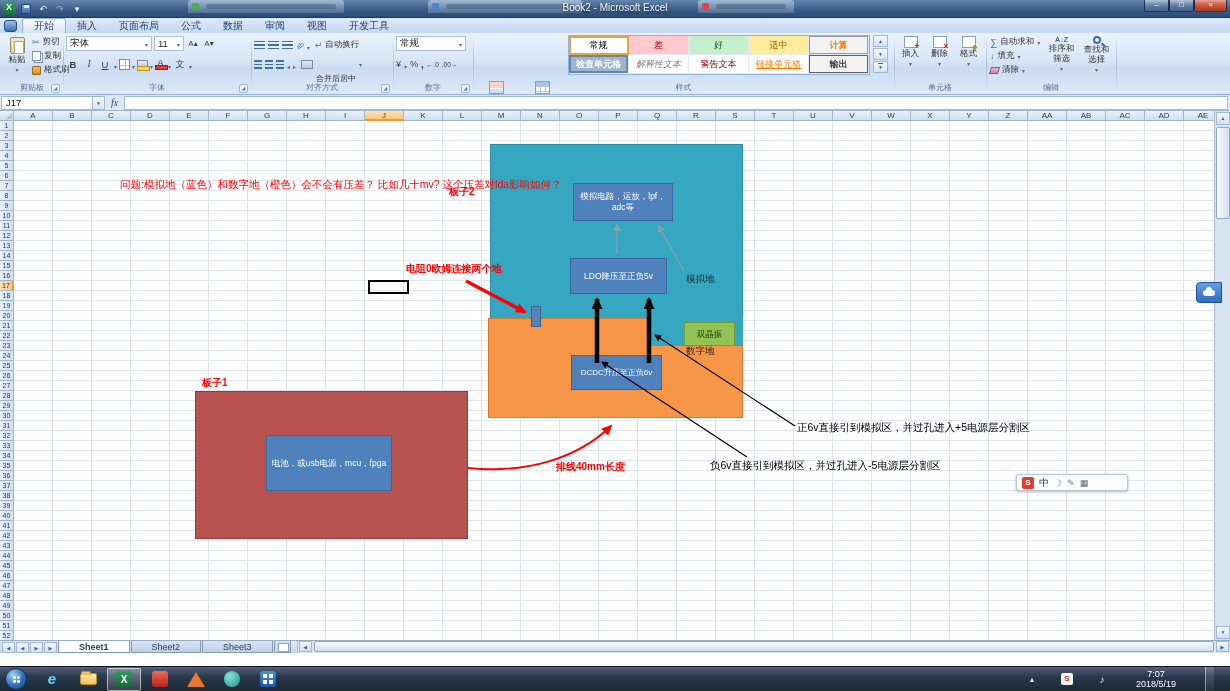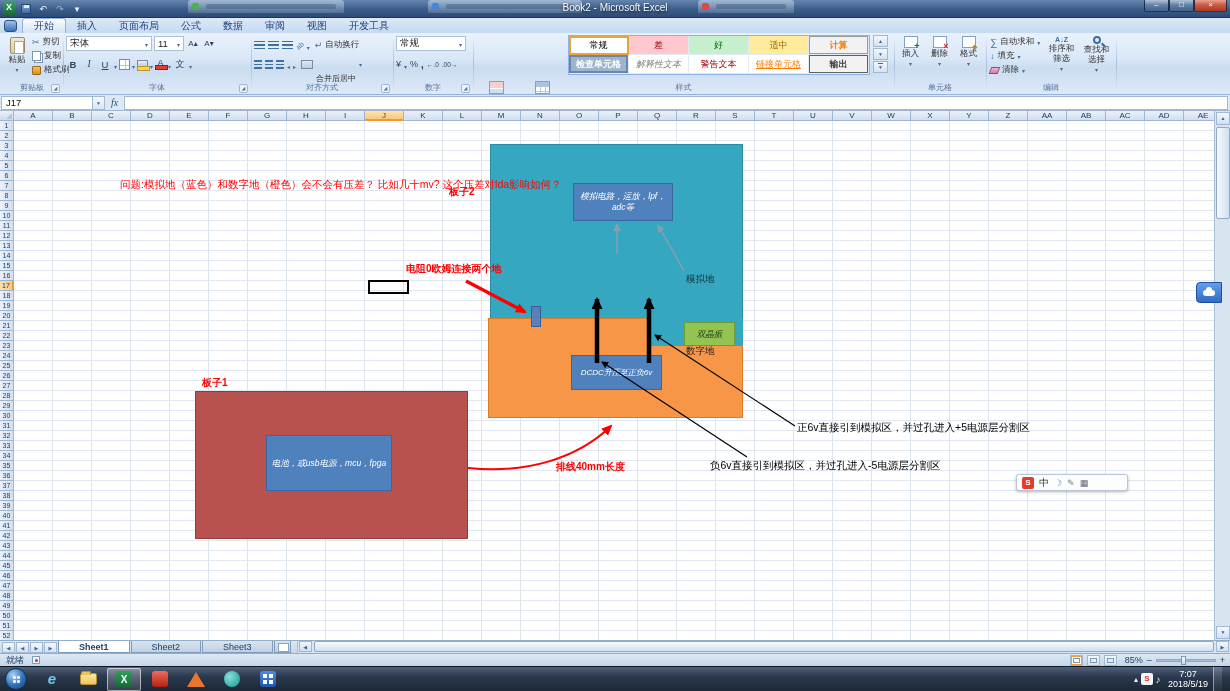--- a/index.html
+++ b/index.html
@@ -181,21 +181,21 @@
     font-size:5px;color:#44628a;text-align:center;line-height:11px;}
   .vsa.up{top:1px;} .vsa.up::before{content:"▲";}
   .vsa.dn{bottom:1px;} .vsa.dn::before{content:"▼";}
   .vthumb{position:absolute;left:1px;top:16px;width:14px;height:92px;border:1px solid #8fa9c8;border-radius:2px;
     background:linear-gradient(to right,#f7fafd,#cfdff0);}
 
   
   .canvas{position:absolute;left:0;top:121px;width:1230px;height:519px;z-index:5;}
   .shape{position:absolute;}
   .modbox{position:absolute;background:#4f81bd;border:1px solid #38689f;color:#fff;font-size:8.5px;line-height:11px;
-    display:flex;align-items:center;justify-content:center;text-align:center;padding:11px 3px;font-style:italic;}
+    display:flex;align-items:center;justify-content:center;text-align:center;padding:11px 3px;}
   .dlabel{position:absolute;font-size:10px;white-space:nowrap;}
   .red{color:#ff0000;} .bold{font-weight:bold;}
   .overlay{position:absolute;left:0;top:0;pointer-events:none;}
 
   
   .sheetbar{position:absolute;left:0;top:640px;width:100%;height:13px;background:linear-gradient(#dfe9f4,#c8d6e8);
     border-top:1px solid #93aecb;display:flex;align-items:center;padding-left:2px;}
   .snav{width:13px;height:11px;border:1px solid #9fb8d4;background:linear-gradient(#f4f8fc,#d4e2f0);font-size:5px;
     color:#44628a;text-align:center;line-height:10px;margin-right:1px;}
   .snav.l::before{content:"◀";} .snav.r::before{content:"▶";}
@@ -239,21 +239,21 @@
   .ti-ie::before{content:"e";color:#6fcdf5;font-size:15px;font-weight:bold;font-style:italic;}
   .ti-folder{width:17px;height:12px;background:linear-gradient(#ffe9a0,#edc25e);border:1px solid #b98f2f;border-radius:2px;position:relative;}
   .ti-folder::before{content:"";position:absolute;left:0;top:-3px;width:8px;height:3px;background:#edc25e;border:1px solid #b98f2f;border-bottom:none;border-radius:2px 2px 0 0;}
   .ti-excel{width:16px;height:16px;border-radius:3px;background:linear-gradient(#2e9e5b,#176a38);color:#fff;display:flex;align-items:center;justify-content:center;}
   .ti-excel::before{content:"X";font-size:10px;font-weight:bold;}
   .ti-red{width:16px;height:16px;border-radius:3px;background:linear-gradient(#f06a5a,#b32215);}
   .ti-matlab{width:0;height:0;border-left:9px solid transparent;border-right:9px solid transparent;border-bottom:15px solid #e8762c;}
   .ti-teal{width:16px;height:16px;border-radius:50%;background:radial-gradient(circle at 35% 35%,#86e2da,#17948c);}
   .ti-blue{width:16px;height:16px;border-radius:3px;background:linear-gradient(#4b8fe0,#1e57b0);position:relative;}
   .ti-blue::before{content:"";position:absolute;left:3px;top:3px;width:4px;height:4px;background:#fff;box-shadow:6px 0 #fff,0 6px #fff,6px 6px #fff;}
-  .tray{margin-left:auto;display:flex;align-items:center;gap:0;padding-right:8px;color:#e8f1fa;}
+  .tray{margin-left:auto;display:flex;align-items:center;gap:24px;padding-right:16px;color:#e8f1fa;}
   .trico{font-size:8px;display:flex;align-items:center;justify-content:center;min-width:10px;height:12px;}
   .tr-arrow::before{content:"▴";}
   .tr-ime{width:12px;height:12px;background:#f4f7fa;border-radius:2px;color:#d03a2b;font-size:8px;font-weight:bold;line-height:12px;text-align:center;}
   .tr-ime::before{content:"S";}
   .tr-vol::before{content:"♪";font-size:10px;}
   .clock{font-size:9px;line-height:10px;color:#fff;text-align:center;margin:0 5px;}
   .showdesk{width:9px;height:25px;border-left:1px solid rgba(255,255,255,.45);background:linear-gradient(rgba(255,255,255,.18),rgba(255,255,255,.04));}
 
   
   .imebar{position:absolute;left:1016px;top:474px;width:112px;height:17px;z-index:60;background:#fcfdfe;border:1px solid #b9c6d8;
@@ -611,20 +611,21 @@
     <span class="vsa dn"></span>
   </div>
 
   <div class="canvas">
     <div class="shape" style="left:490px;top:23px;width:253px;height:175px;background:#35a7c0;border:1px solid #2b8ba2;"></div>
     <div class="shape" style="left:488px;top:197px;width:255px;height:100px;background:#f79646;border:1px solid #d97c2a;"></div>
     <div class="shape" style="left:650px;top:197px;width:93px;height:28px;background:#35a7c0;"></div>
     <div class="shape" style="left:195px;top:270px;width:273px;height:148px;background:#b8524e;border:1px solid #8f3d3a;"></div>
 
     <div class="modbox" style="left:573px;top:62px;width:100px;height:38px;">模拟电路，运放，lpf，adc等</div>
+    <div class="modbox" style="left:570px;top:137px;width:97px;height:36px;white-space:nowrap;">LDO降压至正负5v</div>
     <div class="modbox" style="left:571px;top:234px;width:91px;height:35px;white-space:nowrap;font-size:8px;">DCDC升压至正负6v</div>
     <div class="modbox" style="left:684px;top:201px;width:51px;height:21px;background:#92c353;border-color:#6f9c3a;color:#1c3a0e;">双晶振</div>
     <div class="modbox" style="left:266px;top:314px;width:126px;height:56px;">电池，或usb电源，mcu，fpga</div>
     <div class="shape" style="left:531px;top:185px;width:10px;height:21px;background:#5b7fb8;border:1px solid #3a5f93;"></div>
 
     <svg class="overlay" width="1230" height="519">
       <defs>
         <marker id="aR" markerUnits="userSpaceOnUse" markerWidth="11" markerHeight="10" refX="9" refY="5" orient="auto">
             <path d="M0,0 L11,5 L0,10 z" fill="#ff0000"></path>
           </marker>
@@ -672,35 +673,20 @@
         <div class="stab">Sheet3</div>
       </div>
     <span class="instab"></span>
     <div class="hscroll">
       <span class="hsa l"></span>
       <span class="hthumb"></span>
       <span class="hsa r"></span>
     </div>
   </div>
 
-  <div class="statusbar">
-    <span class="ready">就绪</span>
-    <span class="macroico"></span>
-    <div class="sright">
-      <span class="vbtn on"></span>
-      <span class="vbtn"></span>
-      <span class="vbtn"></span>
-      <span class="zoomlab">85%</span>
-      <span class="zminus"></span>
-      <span class="ztrack">
-          <span class="zthumb"></span>
-        </span>
-      <span class="zplus"></span>
-    </div>
-  </div>
 
   <div class="taskbar">
     <span class="orb"></span>
     <div style="display:flex;">
         <div class="tbtn">
           <span class="ti-ie"></span>
         </div>
         <div class="tbtn">
           <span class="ti-folder"></span>
         </div>

